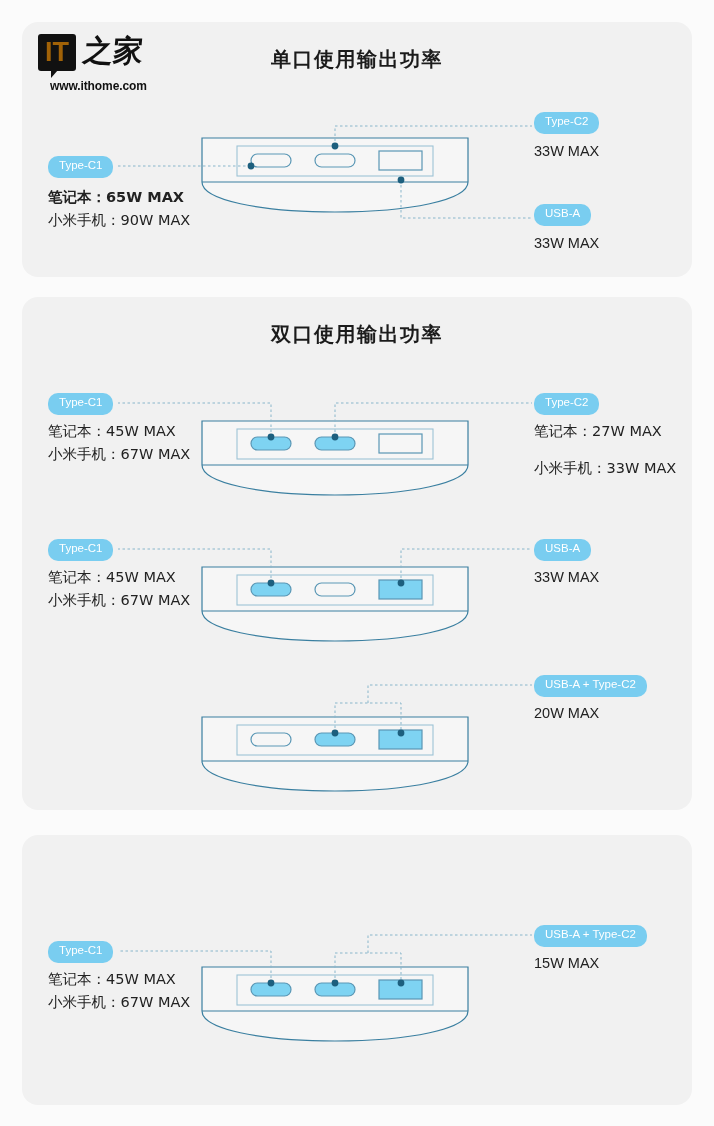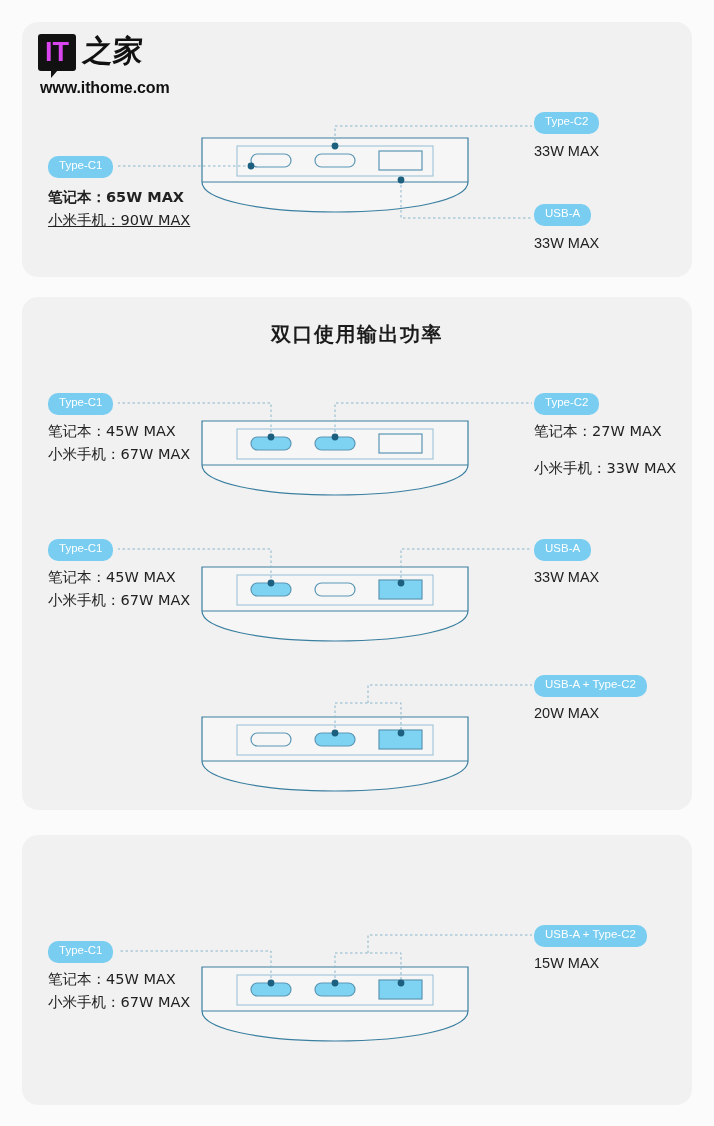--- a/index.html
+++ b/index.html
@@ -19,40 +19,40 @@
   }
   #card-1 { top: 22px;  height: 255px; }
   #card-2 { top: 297px; height: 513px; }
   #card-3 { top: 835px; height: 270px; }
 
   
   .logo { position: absolute; left: 16px; top: 12px; width: 150px; }
   .logo-row { display: flex; align-items: flex-start; gap: 7px; }
   .logo-it {
     position: relative;
-    background: #111; color: #d946ef;
+    background: #111; color: #a16207;
     font-weight: 700; font-size: 27px; line-height: 30px;
     padding: 3px 7px 4px 7px; border-radius: 3px;
     letter-spacing: 0px;
     font-family: "Liberation Sans", sans-serif;
   }
   .logo-it::after {
     content: ""; position: absolute;
     left: 13px; bottom: -7px;
     border-left: 7px solid #111;
     border-bottom: 8px solid transparent;
   }
   .logo-cn {
     color: #111; font-weight: 700; font-size: 30px; line-height: 34px;
     font-family: "DejaVu Sans", sans-serif;
     transform: skewX(-5deg);
   }
   .logo-url {
-    margin-top: 8px; margin-left: 2px;
-    font-size: 16px; font-weight: 700; color: #111;
+    margin-top: 8px; margin-left: 12px;
+    font-size: 12px; font-weight: 700; color: #111;
     letter-spacing: -0.1px;
   }
 
   
   .sec-title {
     position: absolute; left: 0; width: 100%;
     text-align: center;
     font-size: 20px; font-weight: 700; color: #1b1b1b;
     font-family: "DejaVu Sans", sans-serif;
     letter-spacing: 1.5px;
@@ -106,20 +106,21 @@
   <div class="card" id="card-1">
 
     <div class="logo">
       <div class="logo-row">
         <span class="logo-it">IT</span>
         <span class="logo-cn">之家</span>
       </div>
       <div class="logo-url">www.ithome.com</div>
     </div>
 
+    <div class="sec-title" style="top:24px;">单口使用输出功率</div>
 
     <div class="device" style="left:178px; top:114px;">
       <svg width="270" height="80" viewBox="0 0 270 80">
 
         <path d="M2,2 L268,2 L268,46 C268,64 210,76 135,76 C60,76 2,64 2,46 Z" fill="#f6f6f6" stroke="#3a7fa0" stroke-width="1.2"></path>
         <line x1="2" y1="46" x2="268" y2="46" stroke="#3a7fa0" stroke-width="1.2"></line>
 
         <rect x="37" y="10" width="196" height="30" fill="none" stroke="#9dc3d6" stroke-width="1.1"></rect>
 
         <rect x="51" y="18" width="40" height="13" rx="6.5" fill="none" stroke="#5a97b5" stroke-width="1.2"></rect>
@@ -139,21 +140,21 @@
         <path d="M313,124 L313,104 L510,104" stroke="#89b6cb" stroke-width="1" stroke-dasharray="2.5,2.5" fill="none"></path>
         <circle cx="313" cy="124" r="3.4" fill="#1d5f7e"></circle>
 
         <path d="M379,158 L379,196 L510,196" stroke="#89b6cb" stroke-width="1" stroke-dasharray="2.5,2.5" fill="none"></path>
         <circle cx="379" cy="158" r="3.4" fill="#1d5f7e"></circle>
       </svg>
     </div>
 
     <div class="badge" style="left:26px; top:134px;">Type-C1</div>
     <div class="spec" style="left:26px; top:165px;font-weight:bold;">笔记本：65W MAX</div>
-    <div class="spec" style="left:26px; top:188px;text-decoration:underline;">小米手机：90W MAX</div>
+    <div class="spec" style="left:26px; top:188px;">小米手机：90W MAX</div>
 
     <div class="badge" style="left:512px; top:90px;">Type-C2</div>
     <div class="spec-en" style="left:512px; top:119px;">33W MAX</div>
 
     <div class="badge" style="left:512px; top:182px;">USB-A</div>
     <div class="spec-en" style="left:512px; top:211px;">33W MAX</div>
   </div>
 
   <div class="card" id="card-2">
 

